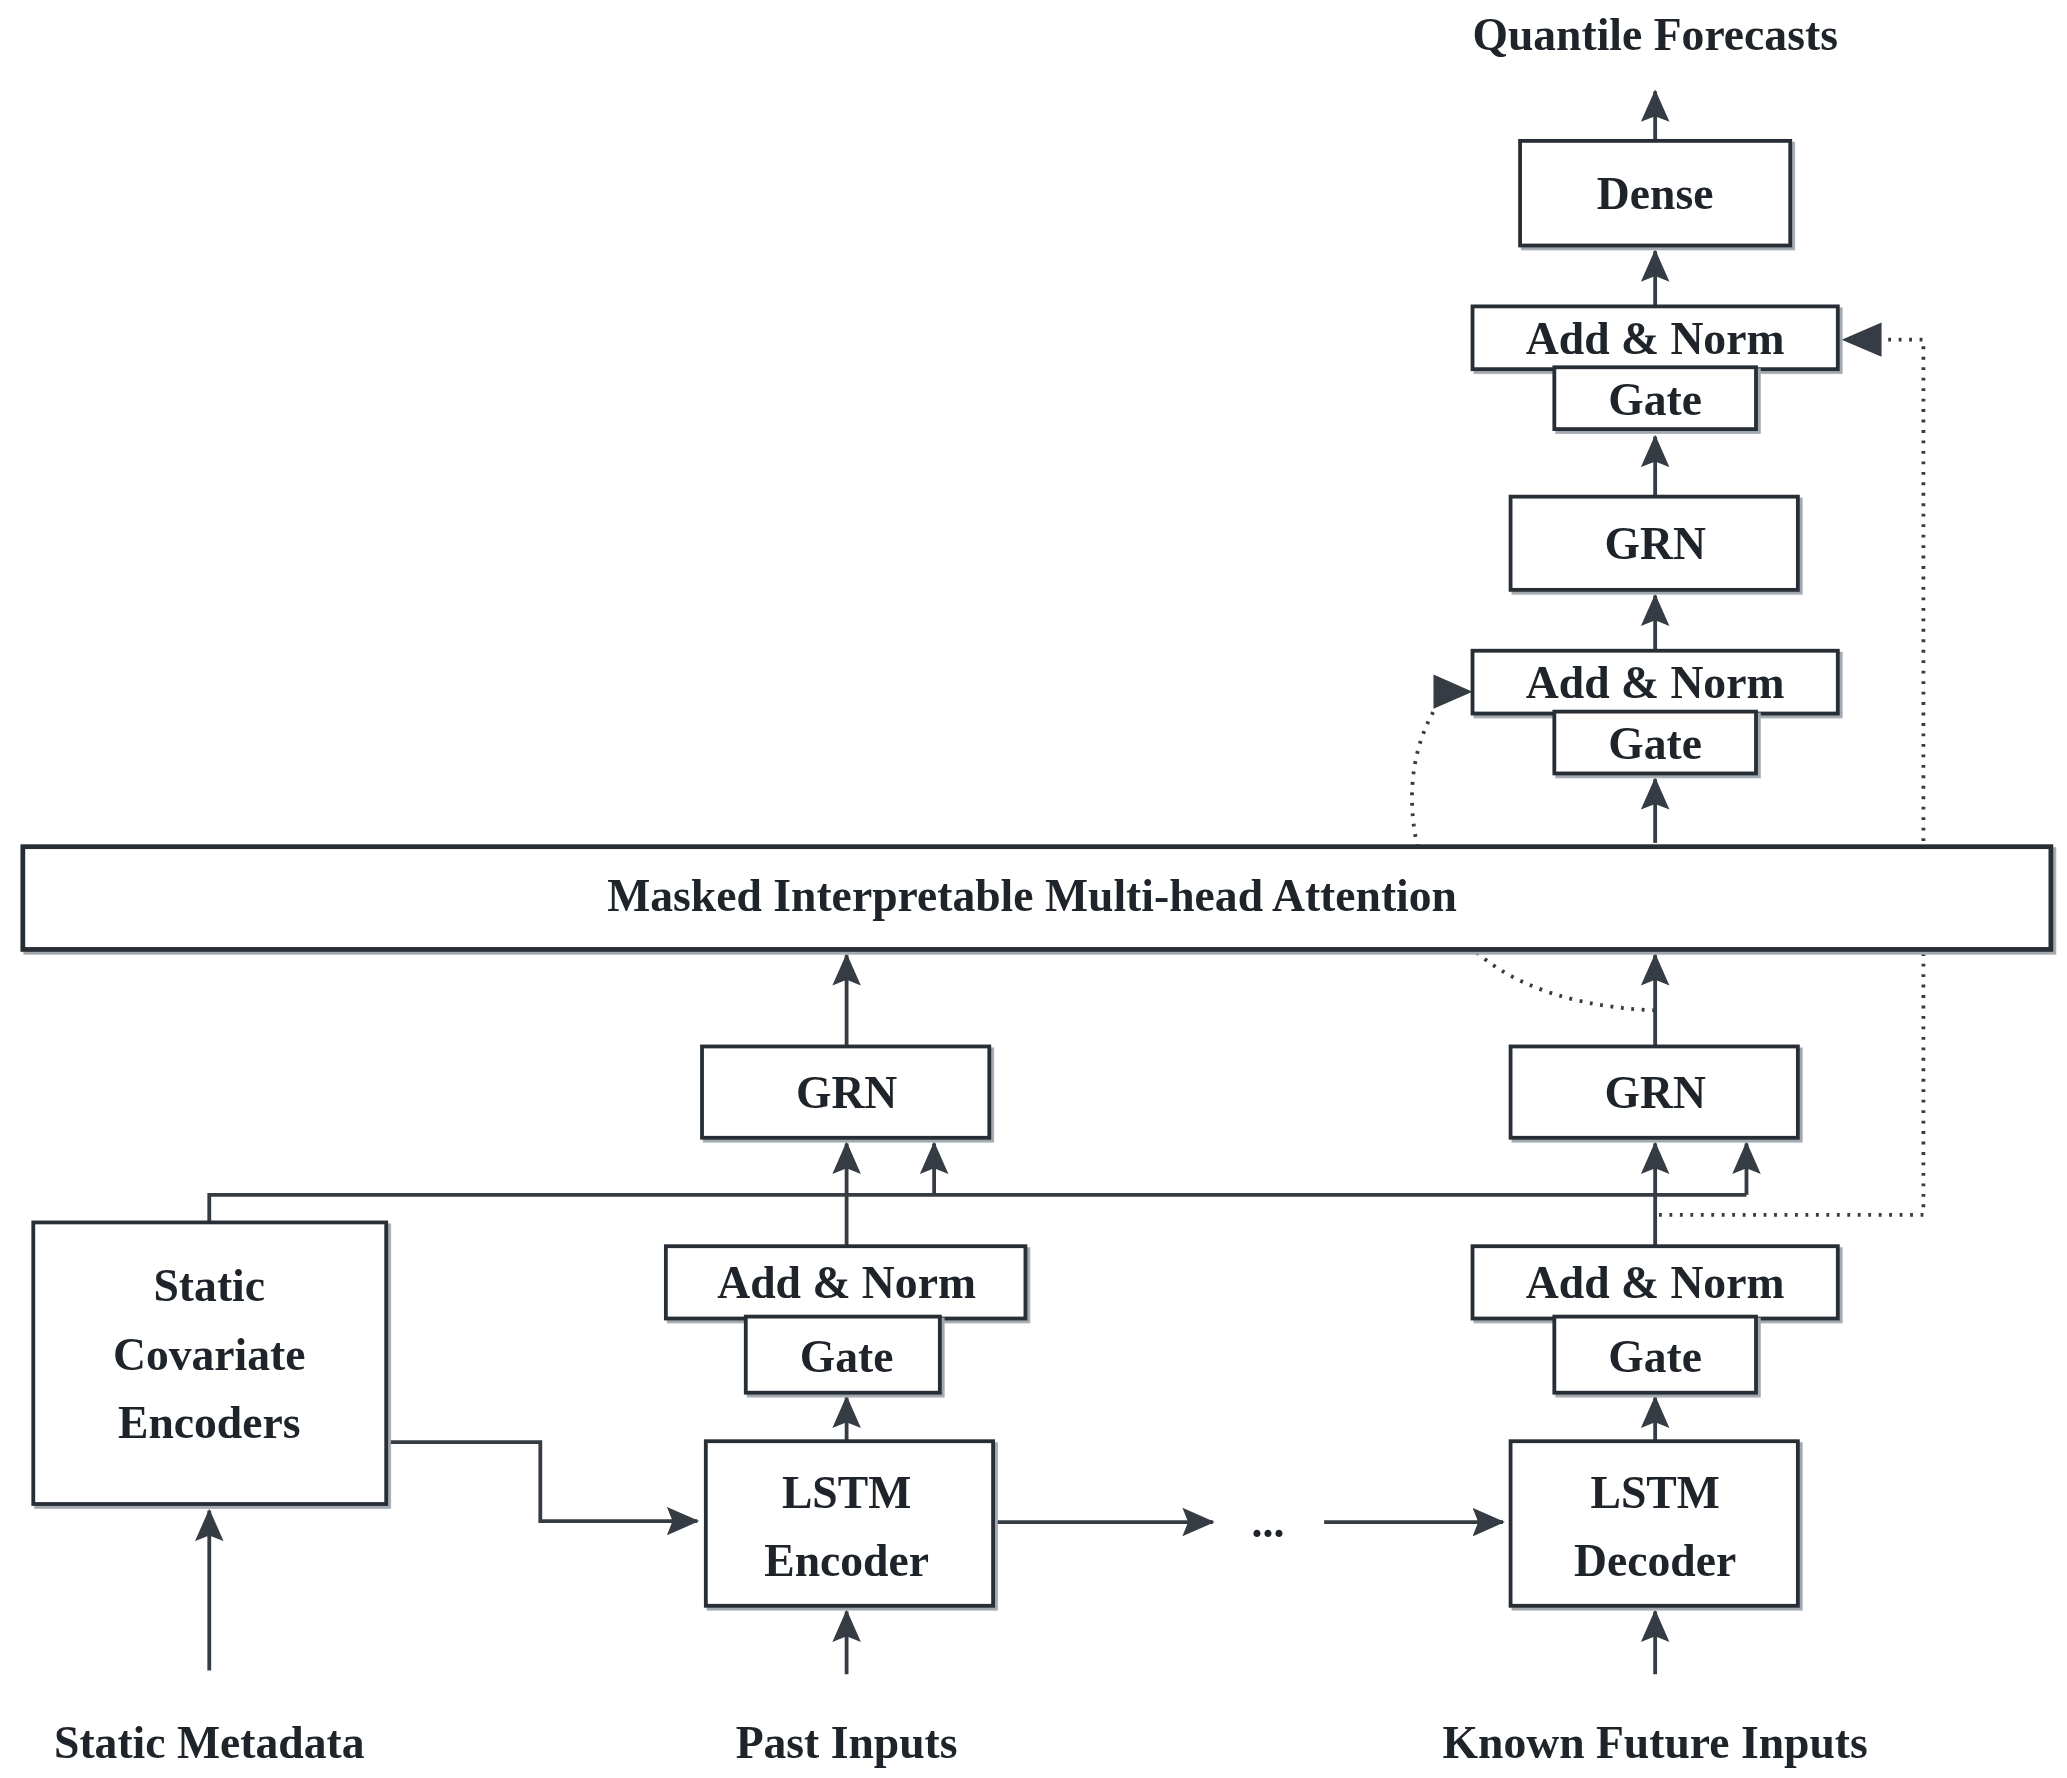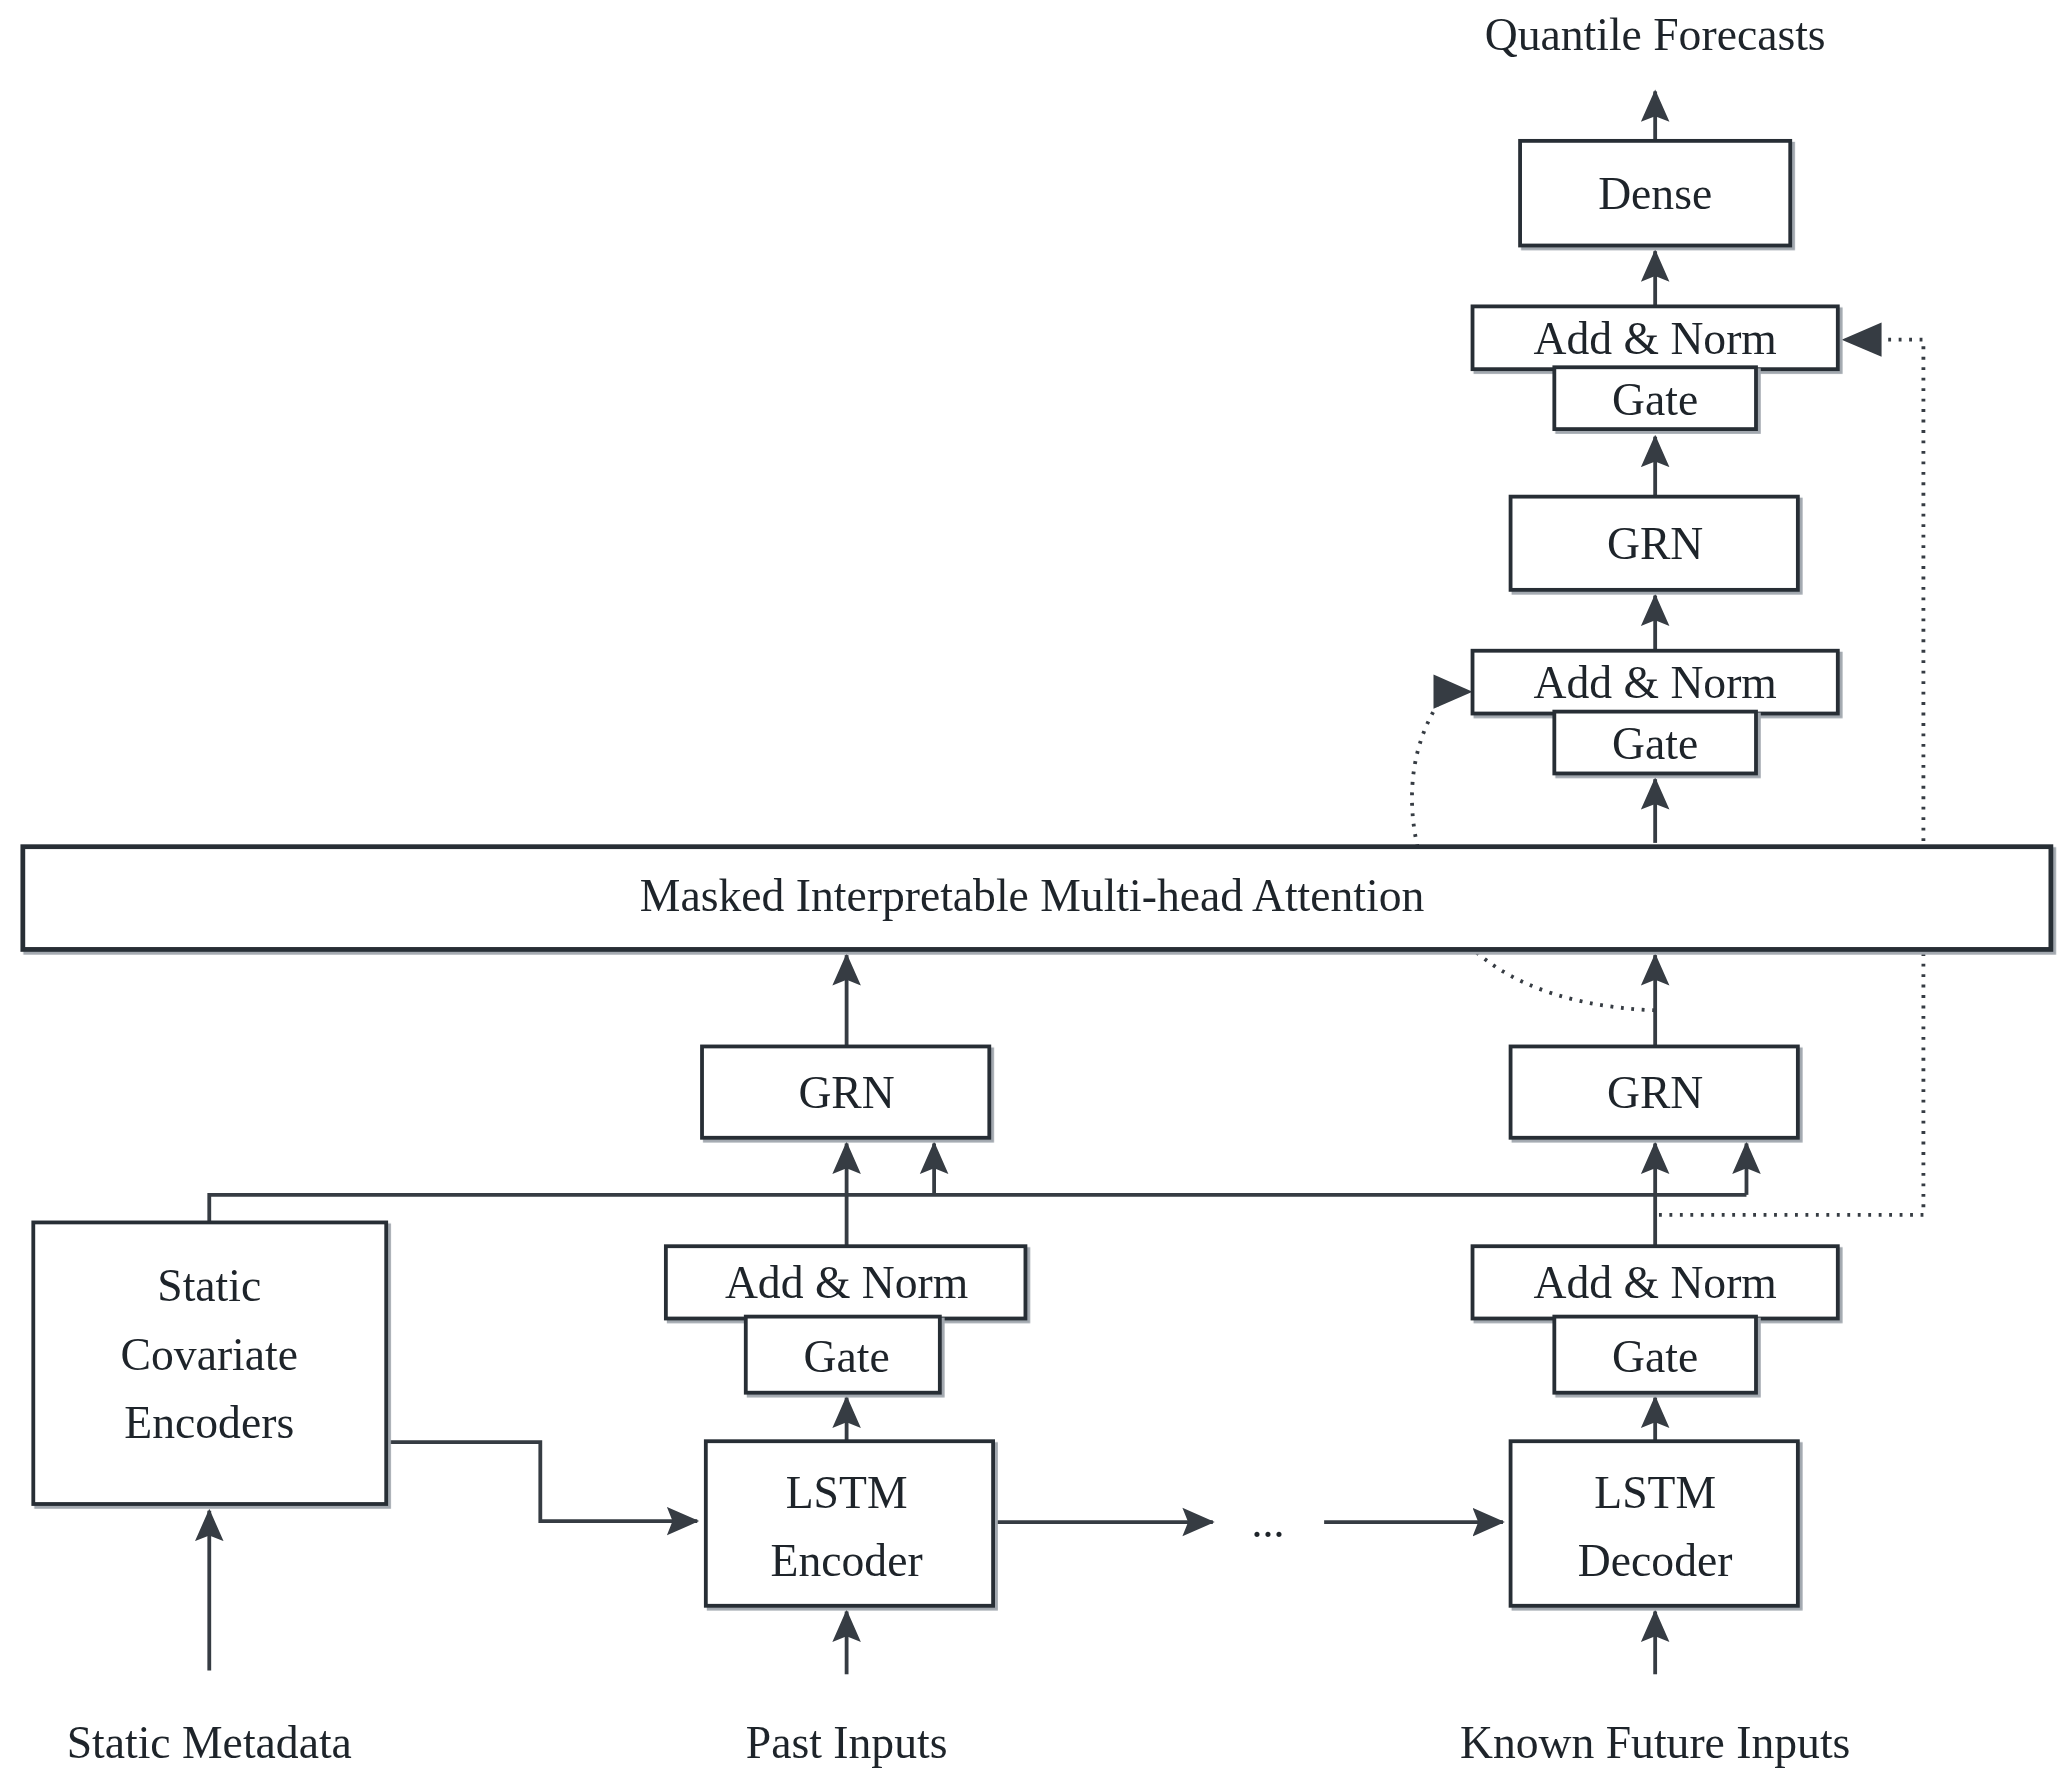--- a/index.html
+++ b/index.html
@@ -1,20 +1,20 @@
 <!DOCTYPE html>
 <html style="--background: #ffffff; --box-fill: #ffffff; --box-border: #272e35; --line: #363c43; --text: #1e242a; --shadow: #a2a8af;font-size:15px"><head>
 <meta charset="utf-8">
 <style>
   :root{
     --background:#ffffff; --box-fill:#ffffff; --box-border:#272e35;
     --line:#363c43; --text:#1e242a; --shadow:#a2a8af;
   }
   html,body{margin:0;padding:0;background:var(--background);}
-  .stage{width:2068px;height:1779px;position:relative;background:var(--background);}
+  .stage{width:2068px;height:1779px;position:relative;background:var(--background);font-weight:bold;}
   svg{display:block;font-family:"Liberation Serif","DejaVu Serif",serif;}
   .box{fill:var(--box-fill);stroke:var(--box-border);stroke-width:4px;
        filter:drop-shadow(3px 3px 0px var(--shadow));}
   .box-heavy{stroke-width:5px;}
   .edge{stroke:var(--line);stroke-width:4px;fill:none;}
   .edge-dotted{stroke:var(--line);stroke-width:4px;fill:none;stroke-dasharray:3 8;}
   .ah{fill:var(--line);stroke:none;}
   .lbl{fill:var(--text);font-size:48px;text-anchor:middle;}
   .lbl-small{font-size:46px;}
 </style>

